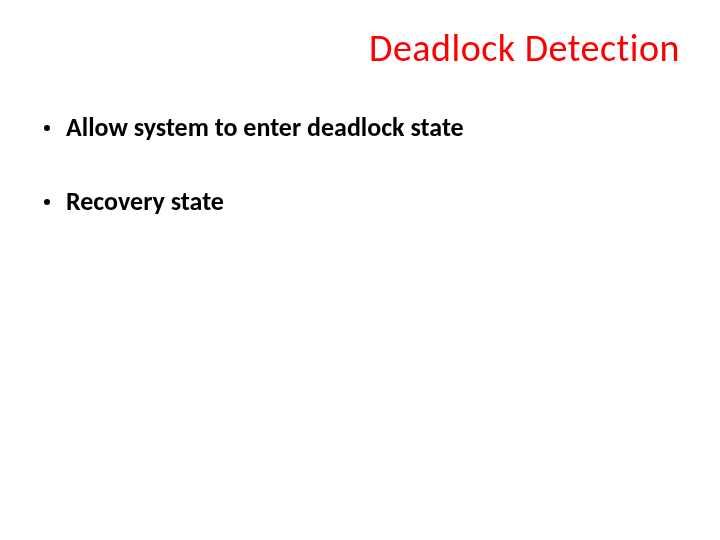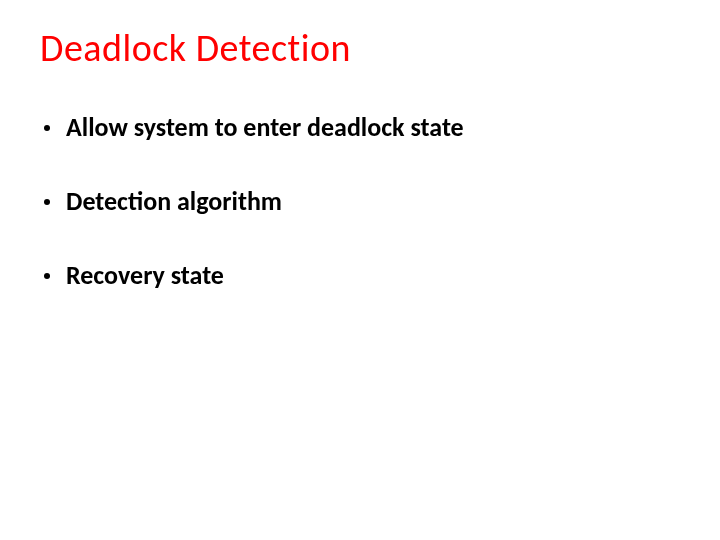--- a/index.html
+++ b/index.html
@@ -12,21 +12,21 @@
       height: 540px;
       background: #ffffff;
       font-family: Calibri, "Segoe UI", Arial, sans-serif;
       padding: 20px 40px;
       overflow: hidden;
     }
     .slide-title {
       color: #ff0000;
       font-size: 38px;
       font-weight: 400;
-      text-align: left;
+      text-align: right;
       margin-top: 5px;
       margin-bottom: 40px;
       letter-spacing: 0.5px;
     }
     .bullet-list {
       list-style: none;
       padding-left: 0;
     }
     .bullet-item {
       color: #000000;
@@ -53,19 +53,15 @@
 
 <h1 class="slide-title">Deadlock Detection</h1>
 
 <ul class="bullet-list">
   <li class="bullet-item">
     <span class="bullet-dot"></span>
     <span>Allow system to enter deadlock state</span>
   </li>
   <li class="bullet-item">
     <span class="bullet-dot"></span>
-    <span>Detection algorithm</span>
-  </li>
-  <li class="bullet-item">
-    <span class="bullet-dot"></span>
     <span>Recovery state</span>
   </li>
 </ul>
 
 </body></html>

